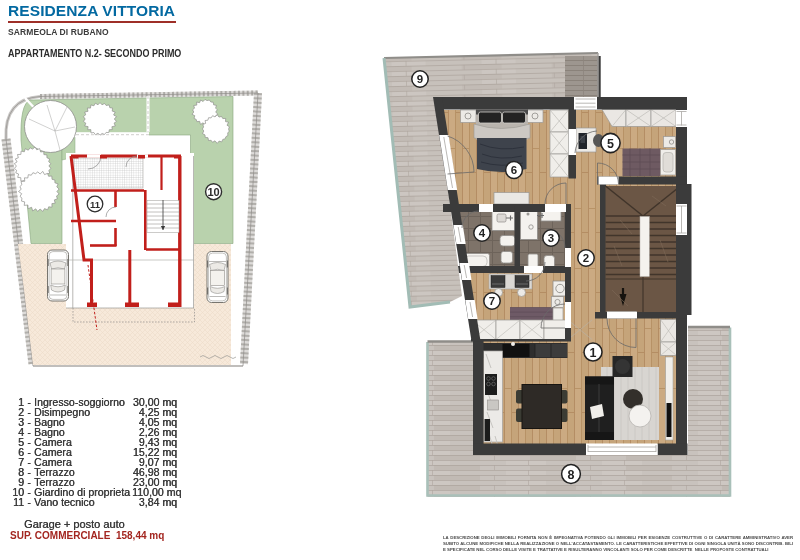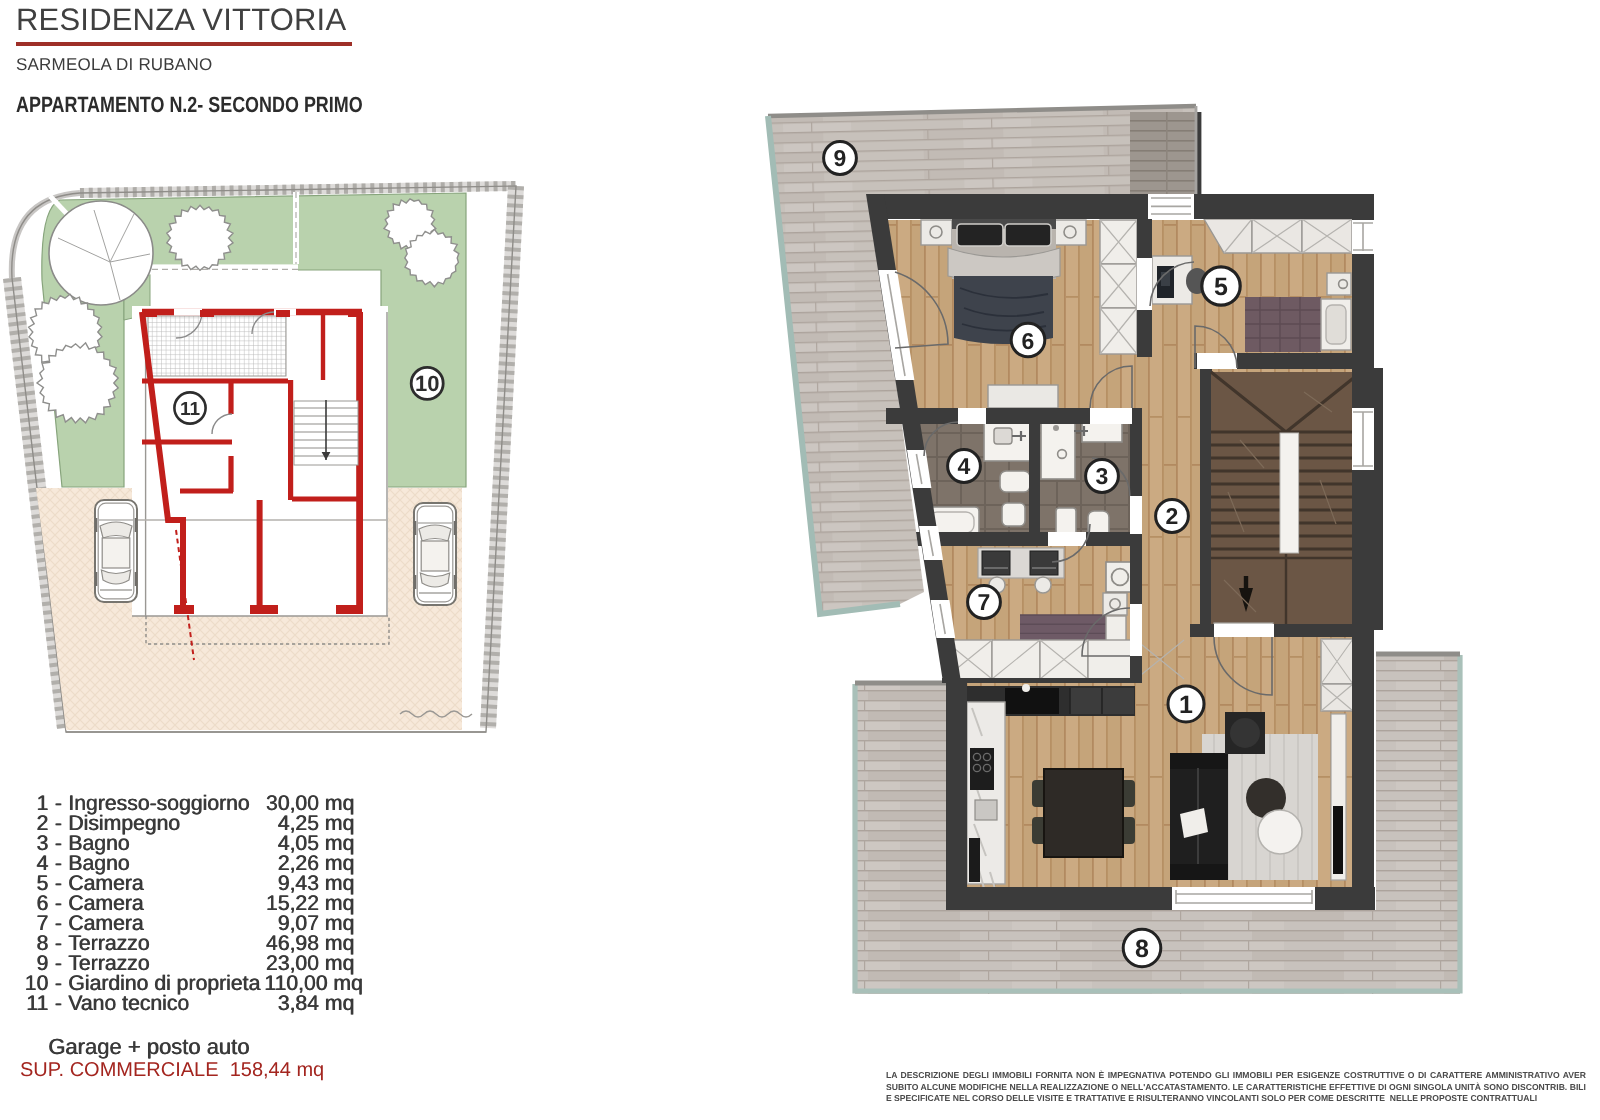--- a/index.html
+++ b/index.html
@@ -1,29 +1,29 @@
 <!DOCTYPE html>
 <html><head>
 <meta charset="utf-8">
 <style>
   html,body{margin:0;padding:0;}
   body{width:800px;height:560px;background:#ffffff;font-family:"Liberation Sans",sans-serif;position:relative;overflow:hidden;}
   .hdr{position:absolute;left:8px;top:2px;}
-  .t1{font-size:15.5px;font-weight:normal;color:#404040;letter-spacing:0.1px;line-height:17px;}
+  .t1{font-size:15.5px;font-weight:bold;color:#0369a1;letter-spacing:0.1px;line-height:17px;}
   .rule{width:168px;height:2.4px;background:#9e2f28;margin-top:2px;}
-  .t2{font-size:8.5px;font-weight:normal;color:#3c3c3c;letter-spacing:0.1px;margin-top:4px;}
+  .t2{font-size:8.5px;font-weight:bold;color:#3c3c3c;letter-spacing:0.1px;margin-top:4px;}
   .t3{font-size:11px;font-weight:bold;color:#2c2c2c;letter-spacing:0px;position:absolute;left:8px;top:47px;transform:scaleX(0.815);transform-origin:left top;white-space:nowrap;}
   .legend{position:absolute;left:10px;top:396.5px;width:167px;font-size:10.6px;color:#3a3a3a;text-shadow:0.35px 0 0 #3a3a3a;}
   .legend .row{display:flex;height:10.1px;line-height:10.4px;white-space:nowrap;}
   .legend .num{width:14px;text-align:right;flex:0 0 14px;}
   .legend .dash{flex:0 0 10px;text-align:center;}
   .legend .nm{flex:1 1 auto;}
   .legend .val{flex:0 0 auto;text-align:center;padding-left:2px;}
   .gar{position:absolute;left:24px;top:518px;font-size:11px;color:#3a3a3a;text-shadow:0.35px 0 0 #3a3a3a;}
-  .sup{position:absolute;left:10px;top:529.5px;font-size:10px;font-weight:normal;color:#a3251f;letter-spacing:0px;}
+  .sup{position:absolute;left:10px;top:529.5px;font-size:10px;font-weight:bold;color:#a3251f;letter-spacing:0px;}
   .disc{position:absolute;left:443px;top:535px;width:700px;font-size:8.6px;line-height:11.7px;color:#4a4a4a;font-weight:bold;text-align:justify;transform:scale(0.5);transform-origin:left top;}
   svg{position:absolute;left:0;top:0;}
 </style>
 </head>
 <body>
   <div class="hdr">
     <div class="t1">RESIDENZA VITTORIA</div>
     <div class="rule"></div>
     <div class="t2">SARMEOLA DI RUBANO</div>
   </div>

